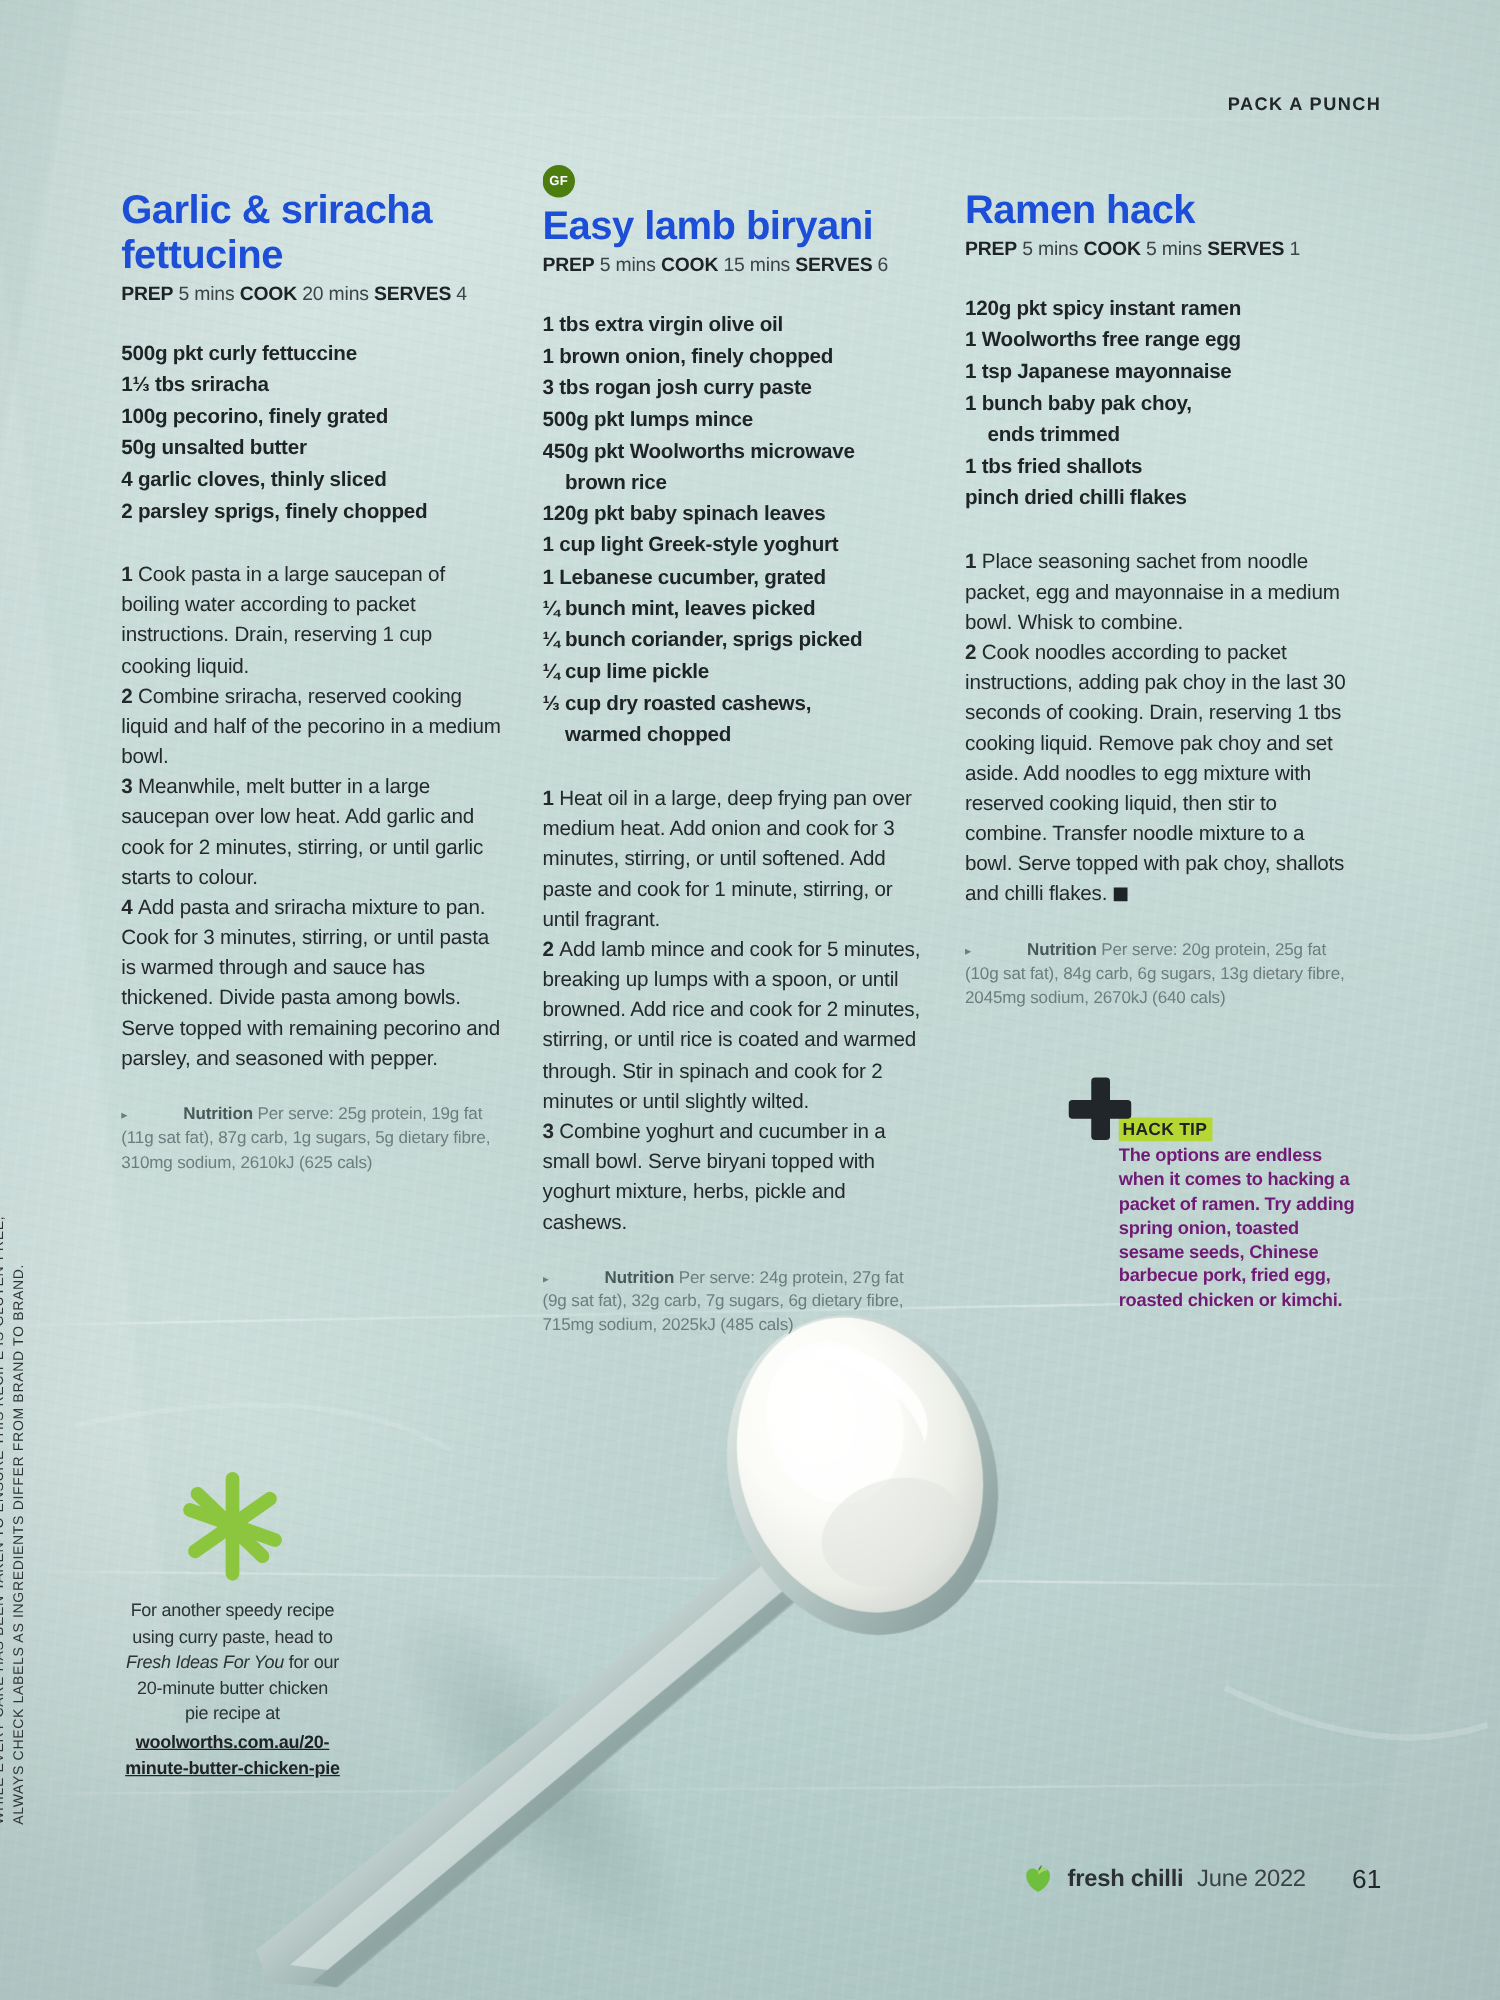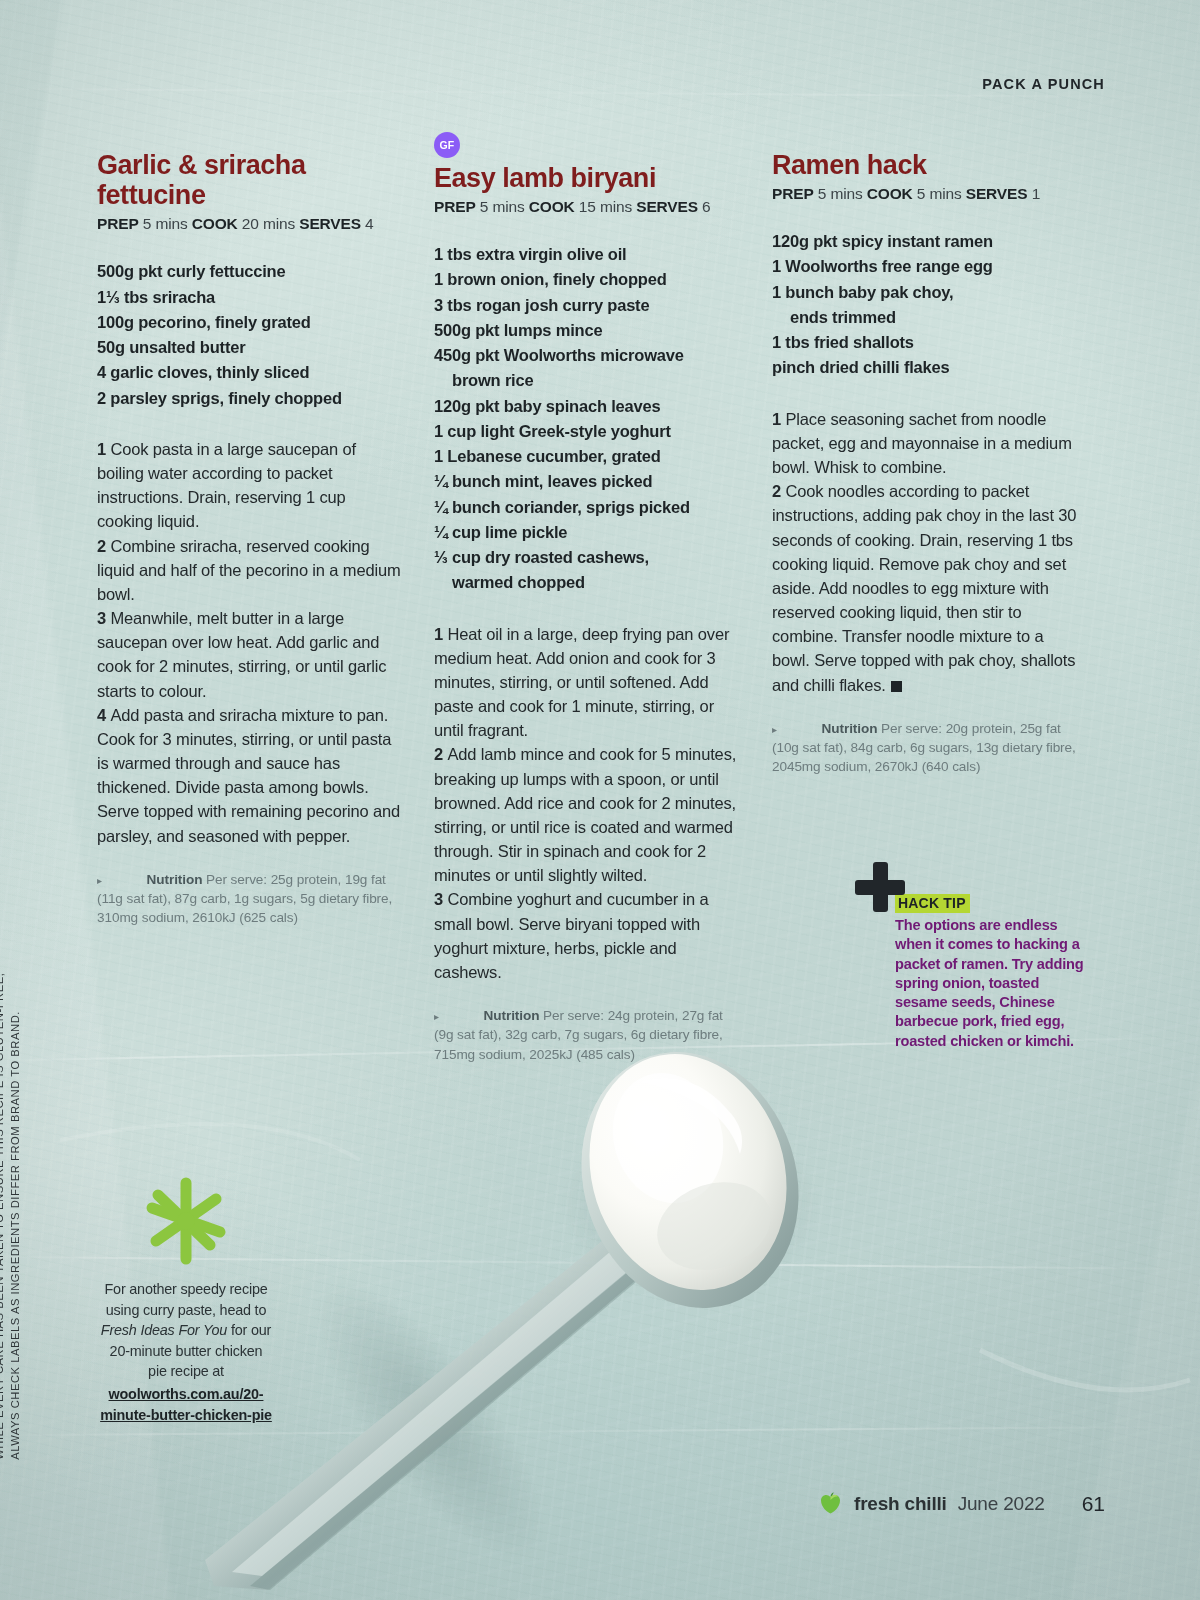--- a/index.html
+++ b/index.html
@@ -75,28 +75,28 @@
   .side-disclaimer div { display:block; }
 
   
   .col { position:absolute; top:150px; width:305px; color:#1d2326; }
   .col.c1 { left:97px; }
   .col.c2 { left:434px; }
   .col.c3 { left:772px; }
 
   .gf-badge {
     width:26px; height:26px; border-radius:50%;
-    background:#8b5cf6; color:#fff;
+    background:#4d7c0f; color:#fff;
     font-size:10.5px; font-weight:700; letter-spacing:.3px;
     display:flex; align-items:center; justify-content:center;
     margin-bottom:5px;
   }
   .recipe-title {
-    font-size:27px; font-weight:700; letter-spacing:-.45px;
-    color:#7f1d1d; line-height:1.12; margin:0 0 5px 0;
+    font-size:32px; font-weight:700; letter-spacing:-.45px;
+    color:#1d4ed8; line-height:1.12; margin:0 0 5px 0;
   }
   .meta { font-size:15.5px; color:#3c4448; letter-spacing:-.15px; margin-bottom:26px; }
   .meta b { color:#1d2326; font-weight:700; }
 
   .ingredients { font-size:16.5px; font-weight:700; line-height:1.53; letter-spacing:-.2px; color:#1d2326; }
   .ingredients div { text-indent:0; }
   .ingredients div.cont { padding-left:18px; }
 
   .method { margin-top:26px; font-size:16.5px; line-height:1.465; letter-spacing:-.15px; color:#23292c; }
   .method p { margin:0; }
@@ -271,20 +271,21 @@
     <b>PREP</b>
     <span>5 mins</span>
     <b>COOK</b>
     <span>5 mins</span>
     <b>SERVES</b>
     <span>1</span>
   </div>
   <div class="ingredients">
       <div>120g pkt spicy instant ramen</div>
       <div>1 Woolworths free range egg</div>
+      <div>1 tsp Japanese mayonnaise</div>
       <div>1 bunch baby pak choy,</div>
       <div class="cont">ends trimmed</div>
       <div>1 tbs fried shallots</div>
       <div>pinch dried chilli flakes</div>
     </div>
   <div class="method">
       <p><b>1 </b>Place seasoning sachet from noodle packet, egg and mayonnaise in a medium bowl. Whisk to combine.</p>
       <p><b>2 </b>Cook noodles according to packet instructions, adding pak choy in the last 30 seconds of cooking. Drain, reserving 1 tbs cooking liquid. Remove pak choy and set aside. Add noodles to egg mixture with reserved cooking liquid, then stir to combine. Transfer noodle mixture to a bowl. Serve topped with pak choy, shallots and chilli flakes.<span class="endmark"></span></p>
     </div>
   <div class="nutrition"><span class="tri">▸ </span><b>Nutrition</b> Per serve: 20g protein, 25g fat (10g sat fat), 84g carb, 6g sugars, 13g dietary fibre, 2045mg sodium, 2670kJ (640 cals)</div>

